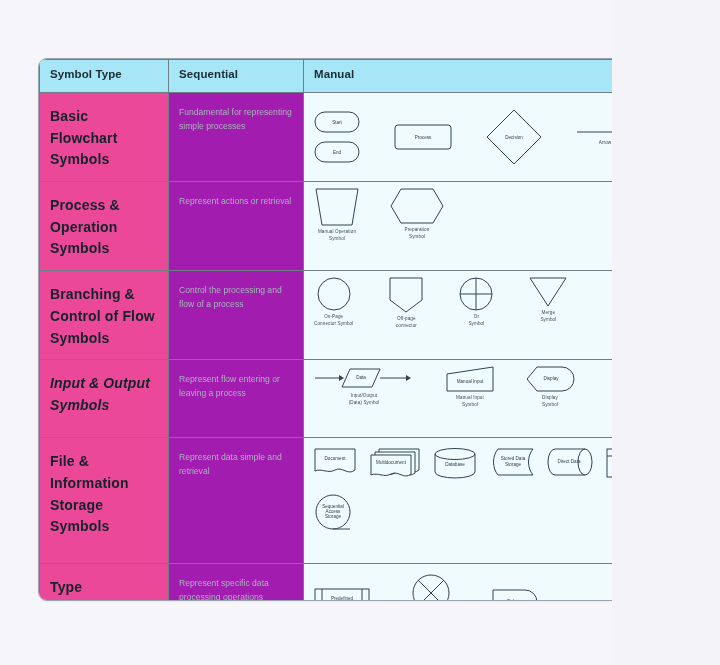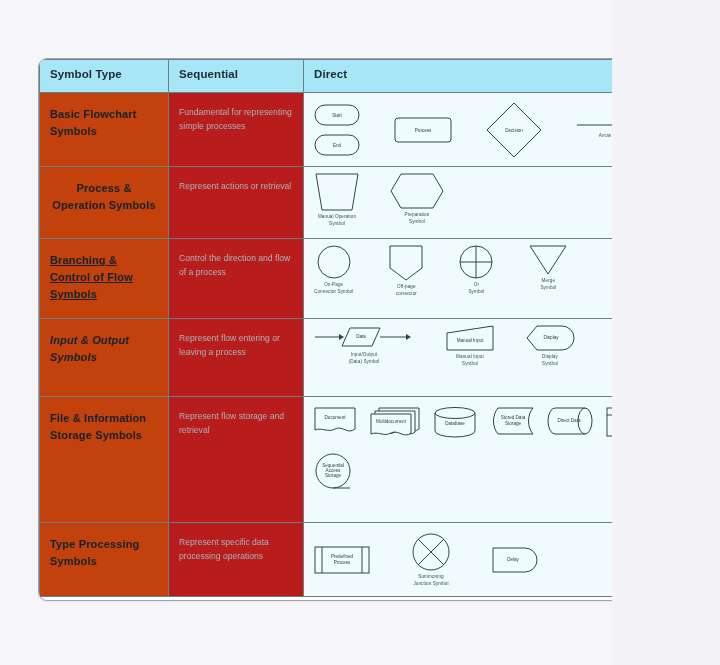--- a/index.html
+++ b/index.html
@@ -43,30 +43,30 @@
     font-size: 11.5px;
     font-weight: bold;
     color: #1b2b33;
     letter-spacing: 0.1px;
   }
   col.c1 { width: 129px; }
   col.c2 { width: 135px; }
   col.c3 { width: 386px; }
 
   td.type-cell {
-    background: #c2410c;
+    background: #ec4899;
     padding: 13px 10px 10px 10px;
-    font-size: 11px;
+    font-size: 14px;
     font-weight: bold;
     color: #13232b;
     line-height: 1.55;
     letter-spacing: 0.15px;
   }
   td.desc-cell {
-    background: #b91c1c;
+    background: #a21caf;
     padding: 13px 11px 10px 10px;
     font-size: 8.6px;
     font-weight: normal;
     color: #a8b5bb;
     line-height: 1.62;
   }
   td.sym-cell {
     background: #f0fbfd;
     padding: 6px 6px 6px 10px;
   }
@@ -112,21 +112,21 @@
     <table>
       <colgroup>
           <col class="c1">
           <col class="c2">
           <col class="c3">
         </colgroup>
       <thead>
         <tr>
           <th>Symbol Type</th>
           <th>Sequential</th>
-          <th>Direct</th>
+          <th>Manual</th>
         </tr>
       </thead>
       <tbody id="tbody">
           <tr>
             <td class="type-cell" style="min-height: 74px;">Basic Flowchart Symbols</td>
             <td class="desc-cell">Fundamental for representing simple processes</td>
             <td class="sym-cell" style="height: 74px;">
               <div class="sym-row" style="gap: 34px; align-items: center; height: 100%;">
                 <div class="sym" style="gap: 8px;">
                   <div class="sym">
@@ -158,21 +158,21 @@
                   <svg width="58" height="10" viewBox="0 0 58 10">
                     <line x1="1" y1="5" x2="53" y2="5" class="st"></line>
                     <polygon points="52,2 57,5 52,8" fill="#2e4450" stroke="none"></polygon>
                   </svg>
                   <div class="sym-caption">Arrow</div>
                 </div>
               </div>
             </td>
           </tr>
           <tr>
-            <td class="type-cell" style="min-height: 72px; text-align: center;">Process &amp; Operation Symbols</td>
+            <td class="type-cell" style="min-height: 72px;">Process &amp; Operation Symbols</td>
             <td class="desc-cell">Represent actions or retrieval</td>
             <td class="sym-cell" style="height: 72px;">
               <div class="sym-row" style="gap: 30px;">
                 <div class="sym">
                   <svg width="46" height="38" viewBox="0 0 46 38">
                     <polygon points="2,1 44,1 38,37 8,37" class="st"></polygon>
                   </svg>
                   <div class="sym-caption">Manual Operation
 Symbol</div>
                 </div>
@@ -180,22 +180,22 @@
                   <svg width="54" height="36" viewBox="0 0 54 36">
                     <polygon points="11,1 43,1 53,18 43,35 11,35 1,18" class="st"></polygon>
                   </svg>
                   <div class="sym-caption">Preparation
 Symbol</div>
                 </div>
               </div>
             </td>
           </tr>
           <tr>
-            <td class="type-cell" style="min-height: 80px; text-decoration: underline;">Branching &amp; Control of Flow Symbols</td>
-            <td class="desc-cell">Control the direction and flow of a process</td>
+            <td class="type-cell" style="min-height: 80px;">Branching &amp; Control of Flow Symbols</td>
+            <td class="desc-cell">Control the processing and flow of a process</td>
             <td class="sym-cell" style="height: 80px;">
               <div class="sym-row" style="gap: 36px;">
                 <div class="sym">
                   <svg width="34" height="34" viewBox="0 0 34 34">
                     <circle cx="17" cy="17" r="16" class="st"></circle>
                   </svg>
                   <div class="sym-caption">On-Page
 Connector Symbol</div>
                 </div>
                 <div class="sym">
@@ -255,21 +255,21 @@
                     <text x="25" y="13" class="inner-txt"><tspan x="25" dy="0">Display</tspan></text>
                   </svg>
                   <div class="sym-caption">Display
 Symbol</div>
                 </div>
               </div>
             </td>
           </tr>
           <tr>
             <td class="type-cell" style="min-height: 126px;">File &amp; Information Storage Symbols</td>
-            <td class="desc-cell">Represent flow storage and retrieval</td>
+            <td class="desc-cell">Represent data simple and retrieval</td>
             <td class="sym-cell" style="height: 126px;">
               <div class="sym-row wrap" style="gap: 14px; padding-top: 4px;">
                 <div class="sym">
                   <svg width="42" height="28" viewBox="0 0 42 28">
                     <path d="M 1 1 L 41 1 L 41 22 C 34 28 28 18 21 22 C 14 26 8 20 1 23 Z" class="st"></path>
                     <text x="21" y="11" class="inner-txt"><tspan x="21" dy="0">Document</tspan></text>
                   </svg>
                 </div>
                 <div class="sym">
                   <svg width="50" height="32" viewBox="0 0 50 32">

